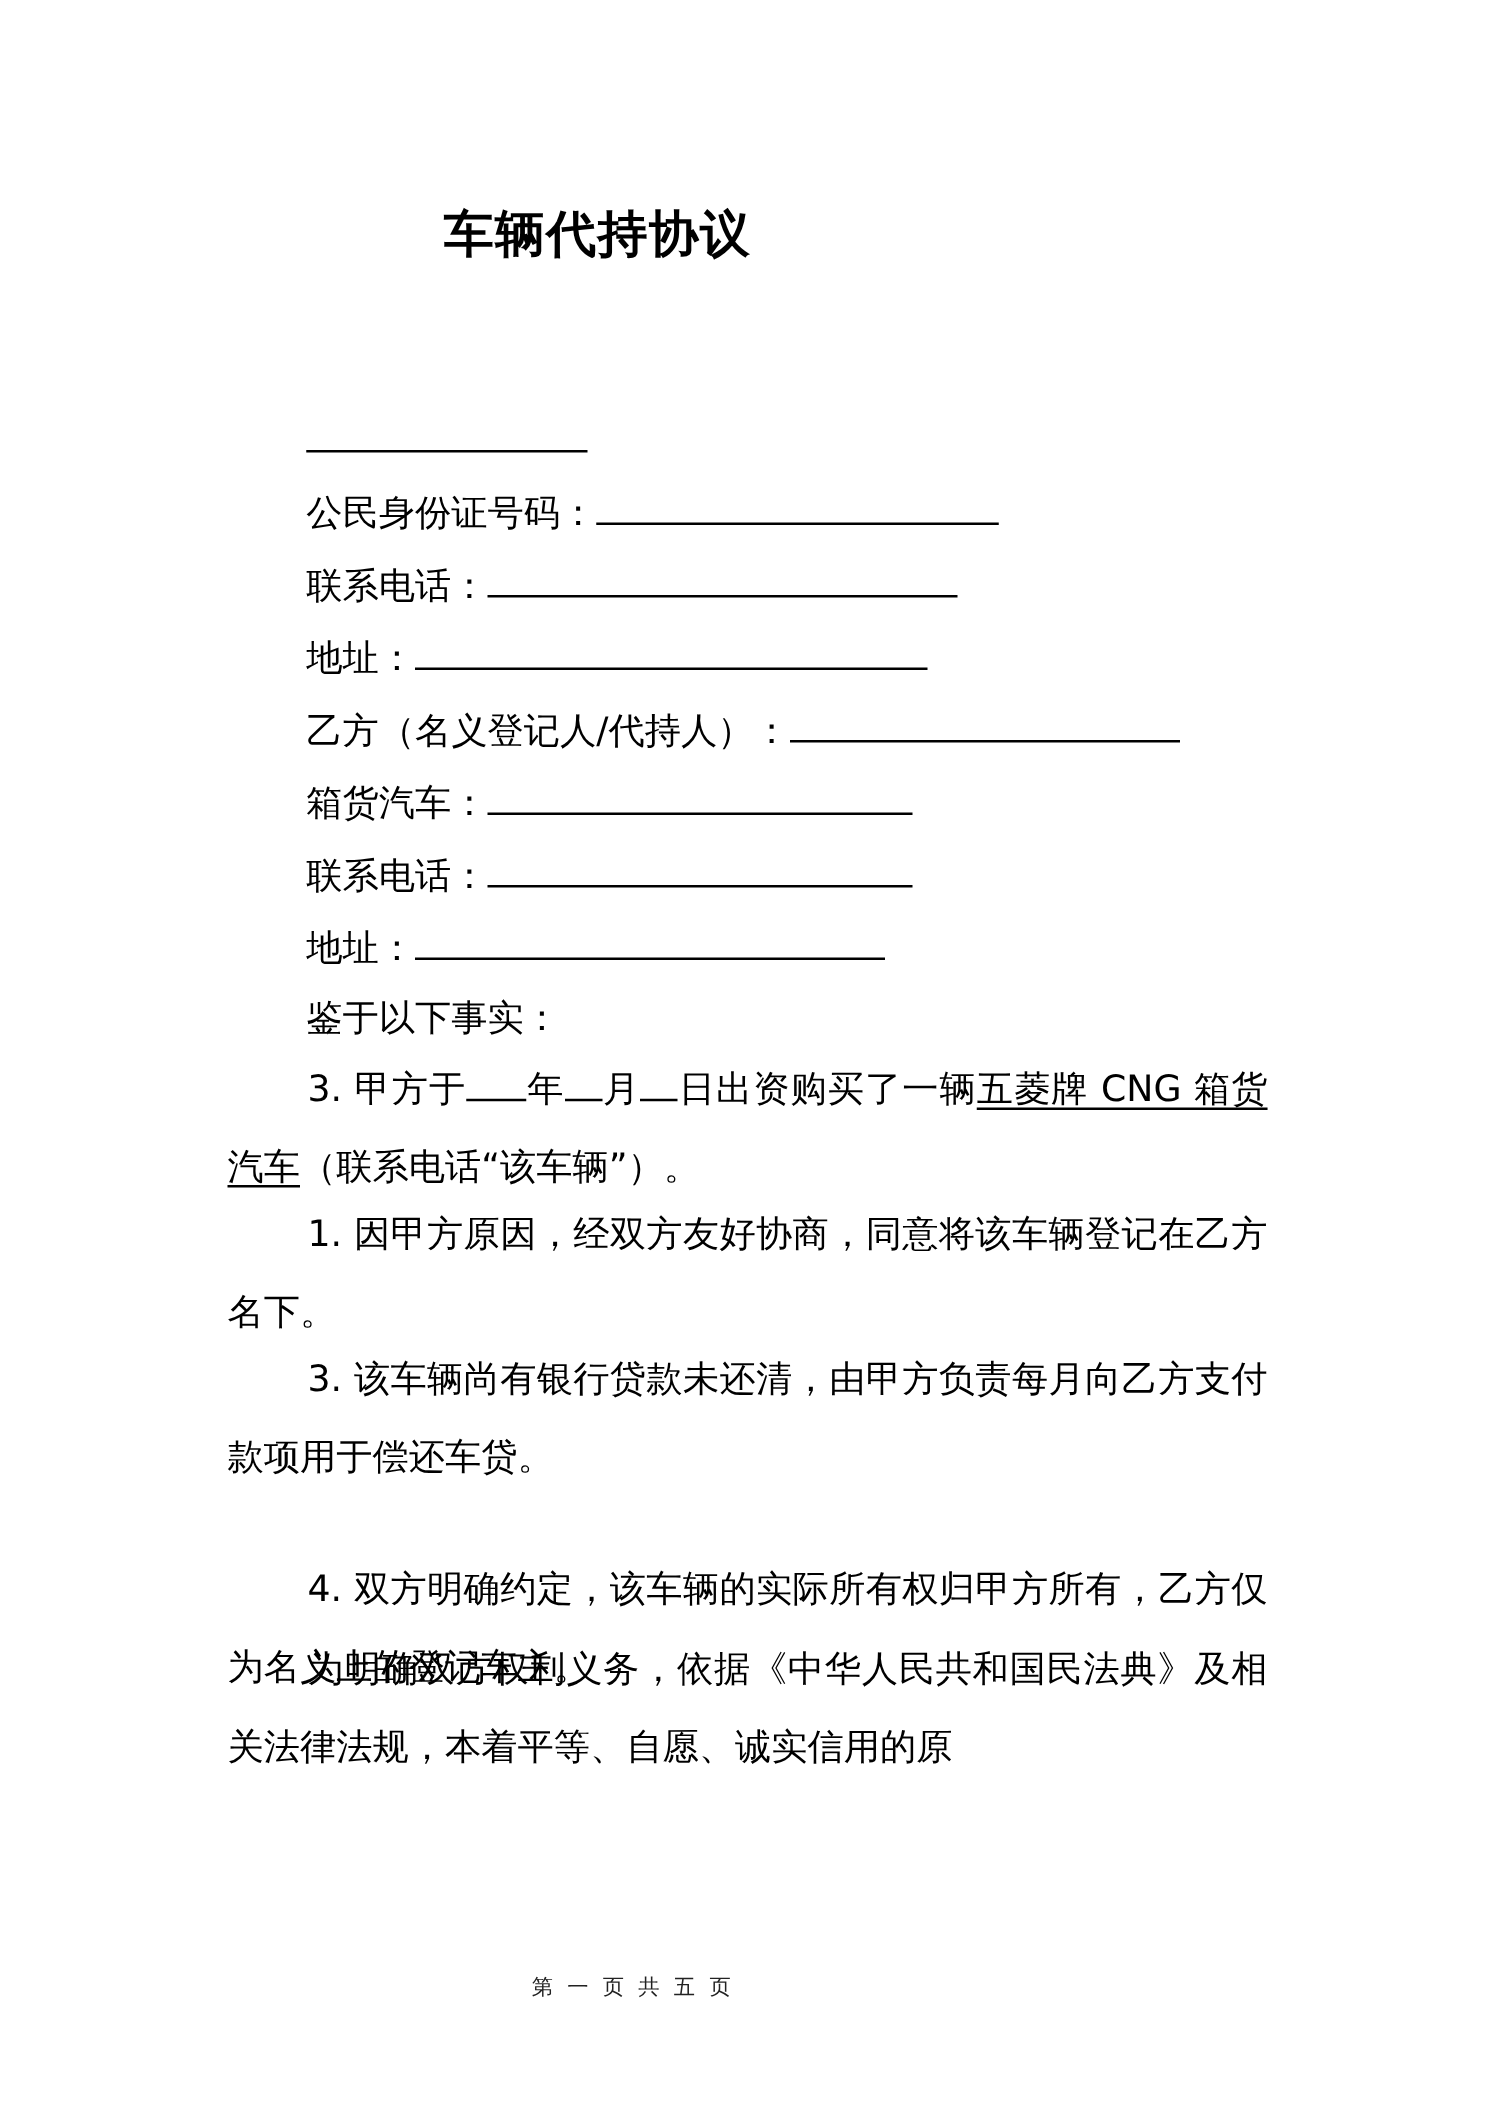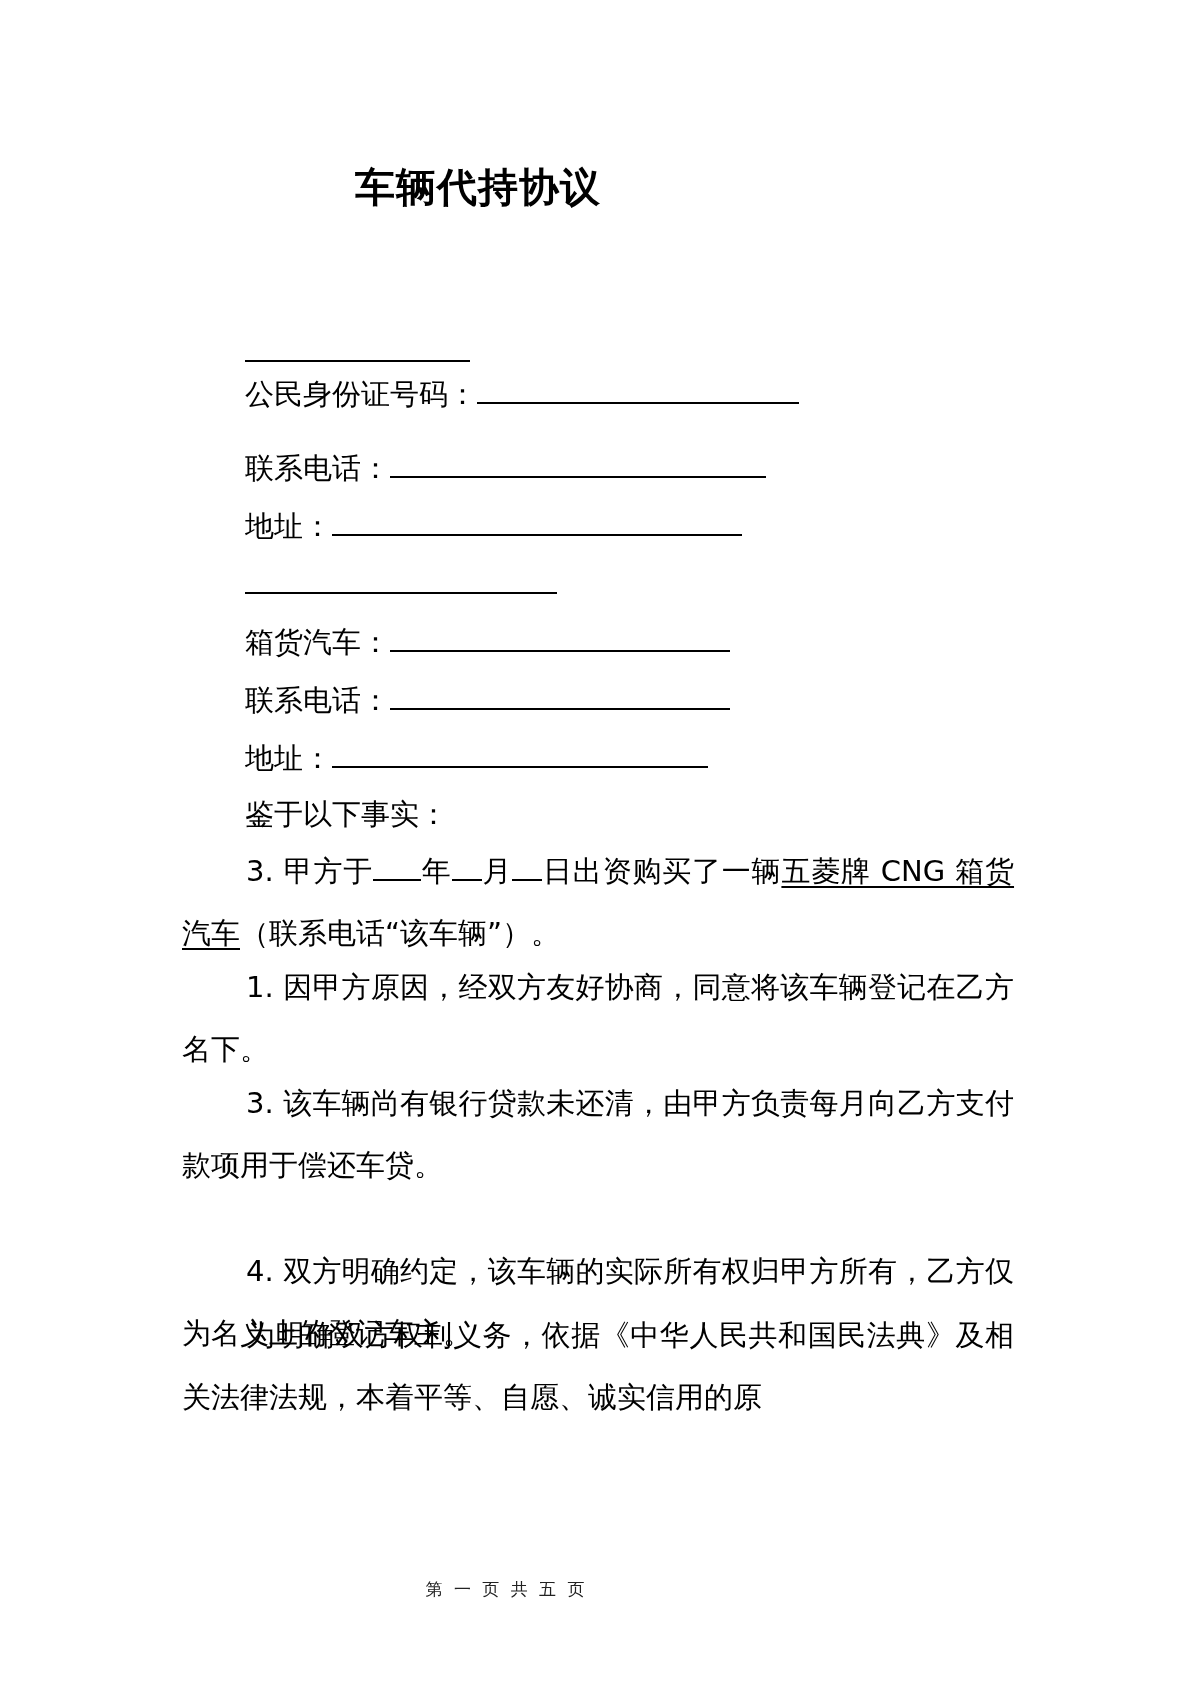--- a/index.html
+++ b/index.html
@@ -16,31 +16,31 @@
       font-family: "DejaVu Serif", "Liberation Serif", serif; font-size: 17px; color: #222; word-spacing: 6px; }
   </style>
 </head>
 <body>
 
 <div class="title">车辆代持协议</div>
 
 <div class="field" style="top:330px">
   <span class="blank" style="width:225px"></span>
 </div>
-<div class="field" style="top:372px">
+<div class="field" style="top:388px">
   <span>公民身份证号码：</span><span class="blank" style="width:322px"></span>
 </div>
 <div class="field" style="top:446px">
   <span>联系电话：</span><span class="blank" style="width:376px"></span>
 </div>
 <div class="field" style="top:504px">
   <span>地址：</span><span class="blank" style="width:410px"></span>
 </div>
 <div class="field" style="top:562px">
-  <span class="blank" style="width:312px"></span>
+  <span>乙方（名义登记人/代持人）：</span><span class="blank" style="width:312px"></span>
 </div>
 <div class="field" style="top:620px">
   <span>箱货汽车：</span><span class="blank" style="width:340px"></span>
 </div>
 <div class="field" style="top:678px">
   <span>联系电话：</span><span class="blank" style="width:340px"></span>
 </div>
 <div class="field" style="top:736px">
   <span>地址：</span><span class="blank" style="width:376px"></span>
 </div>

